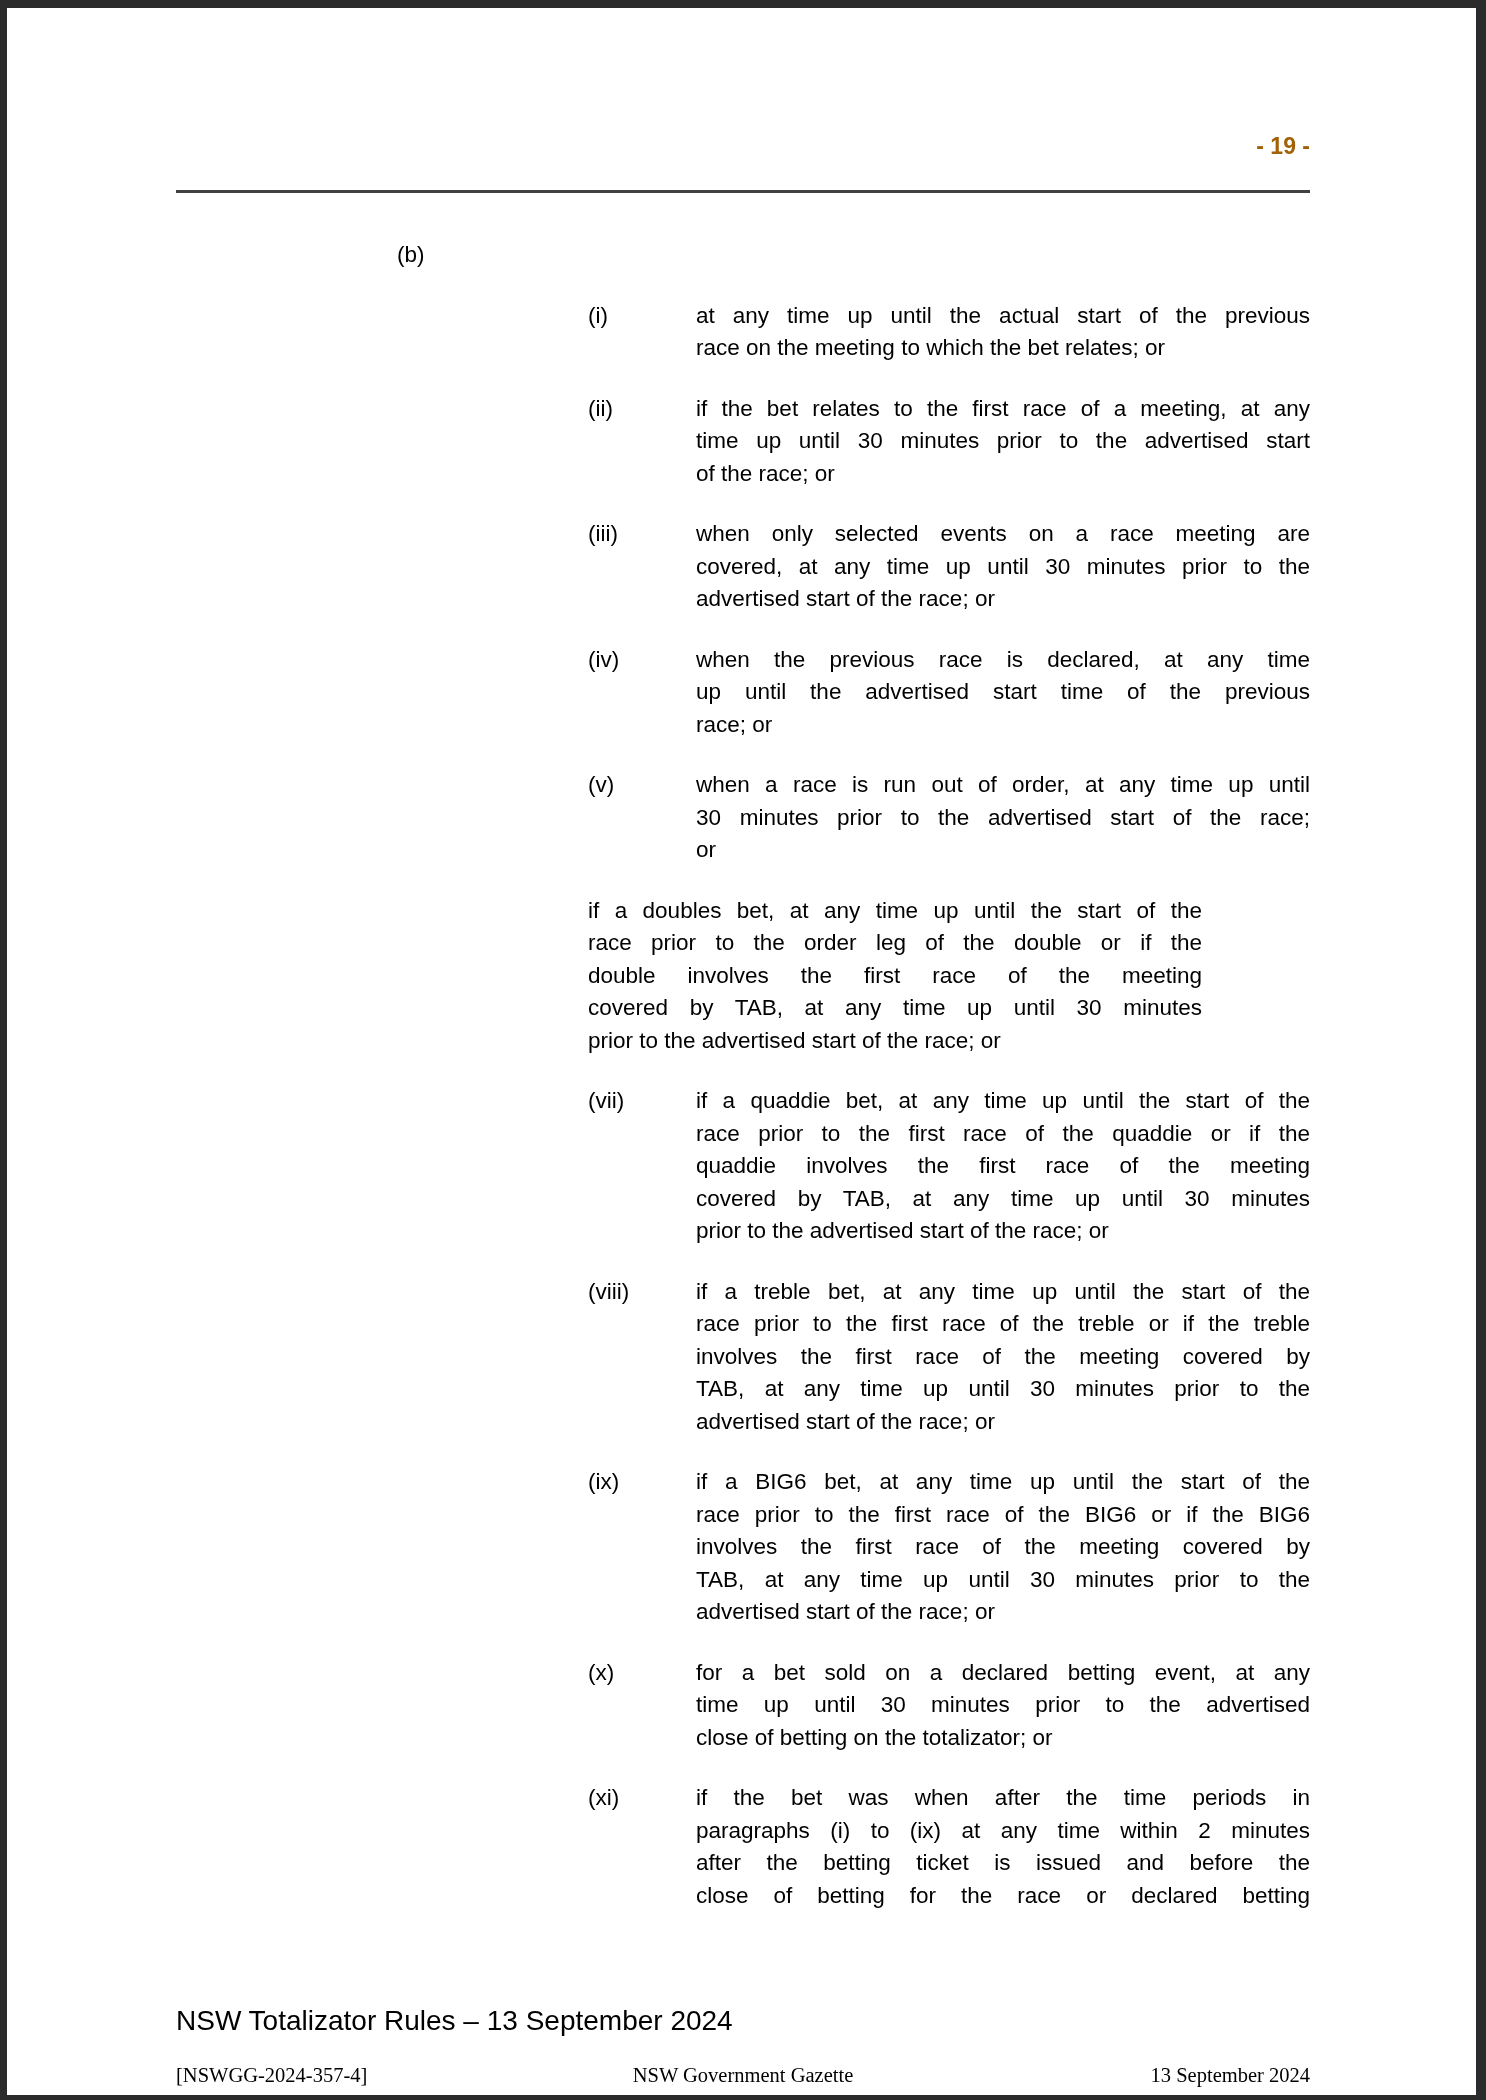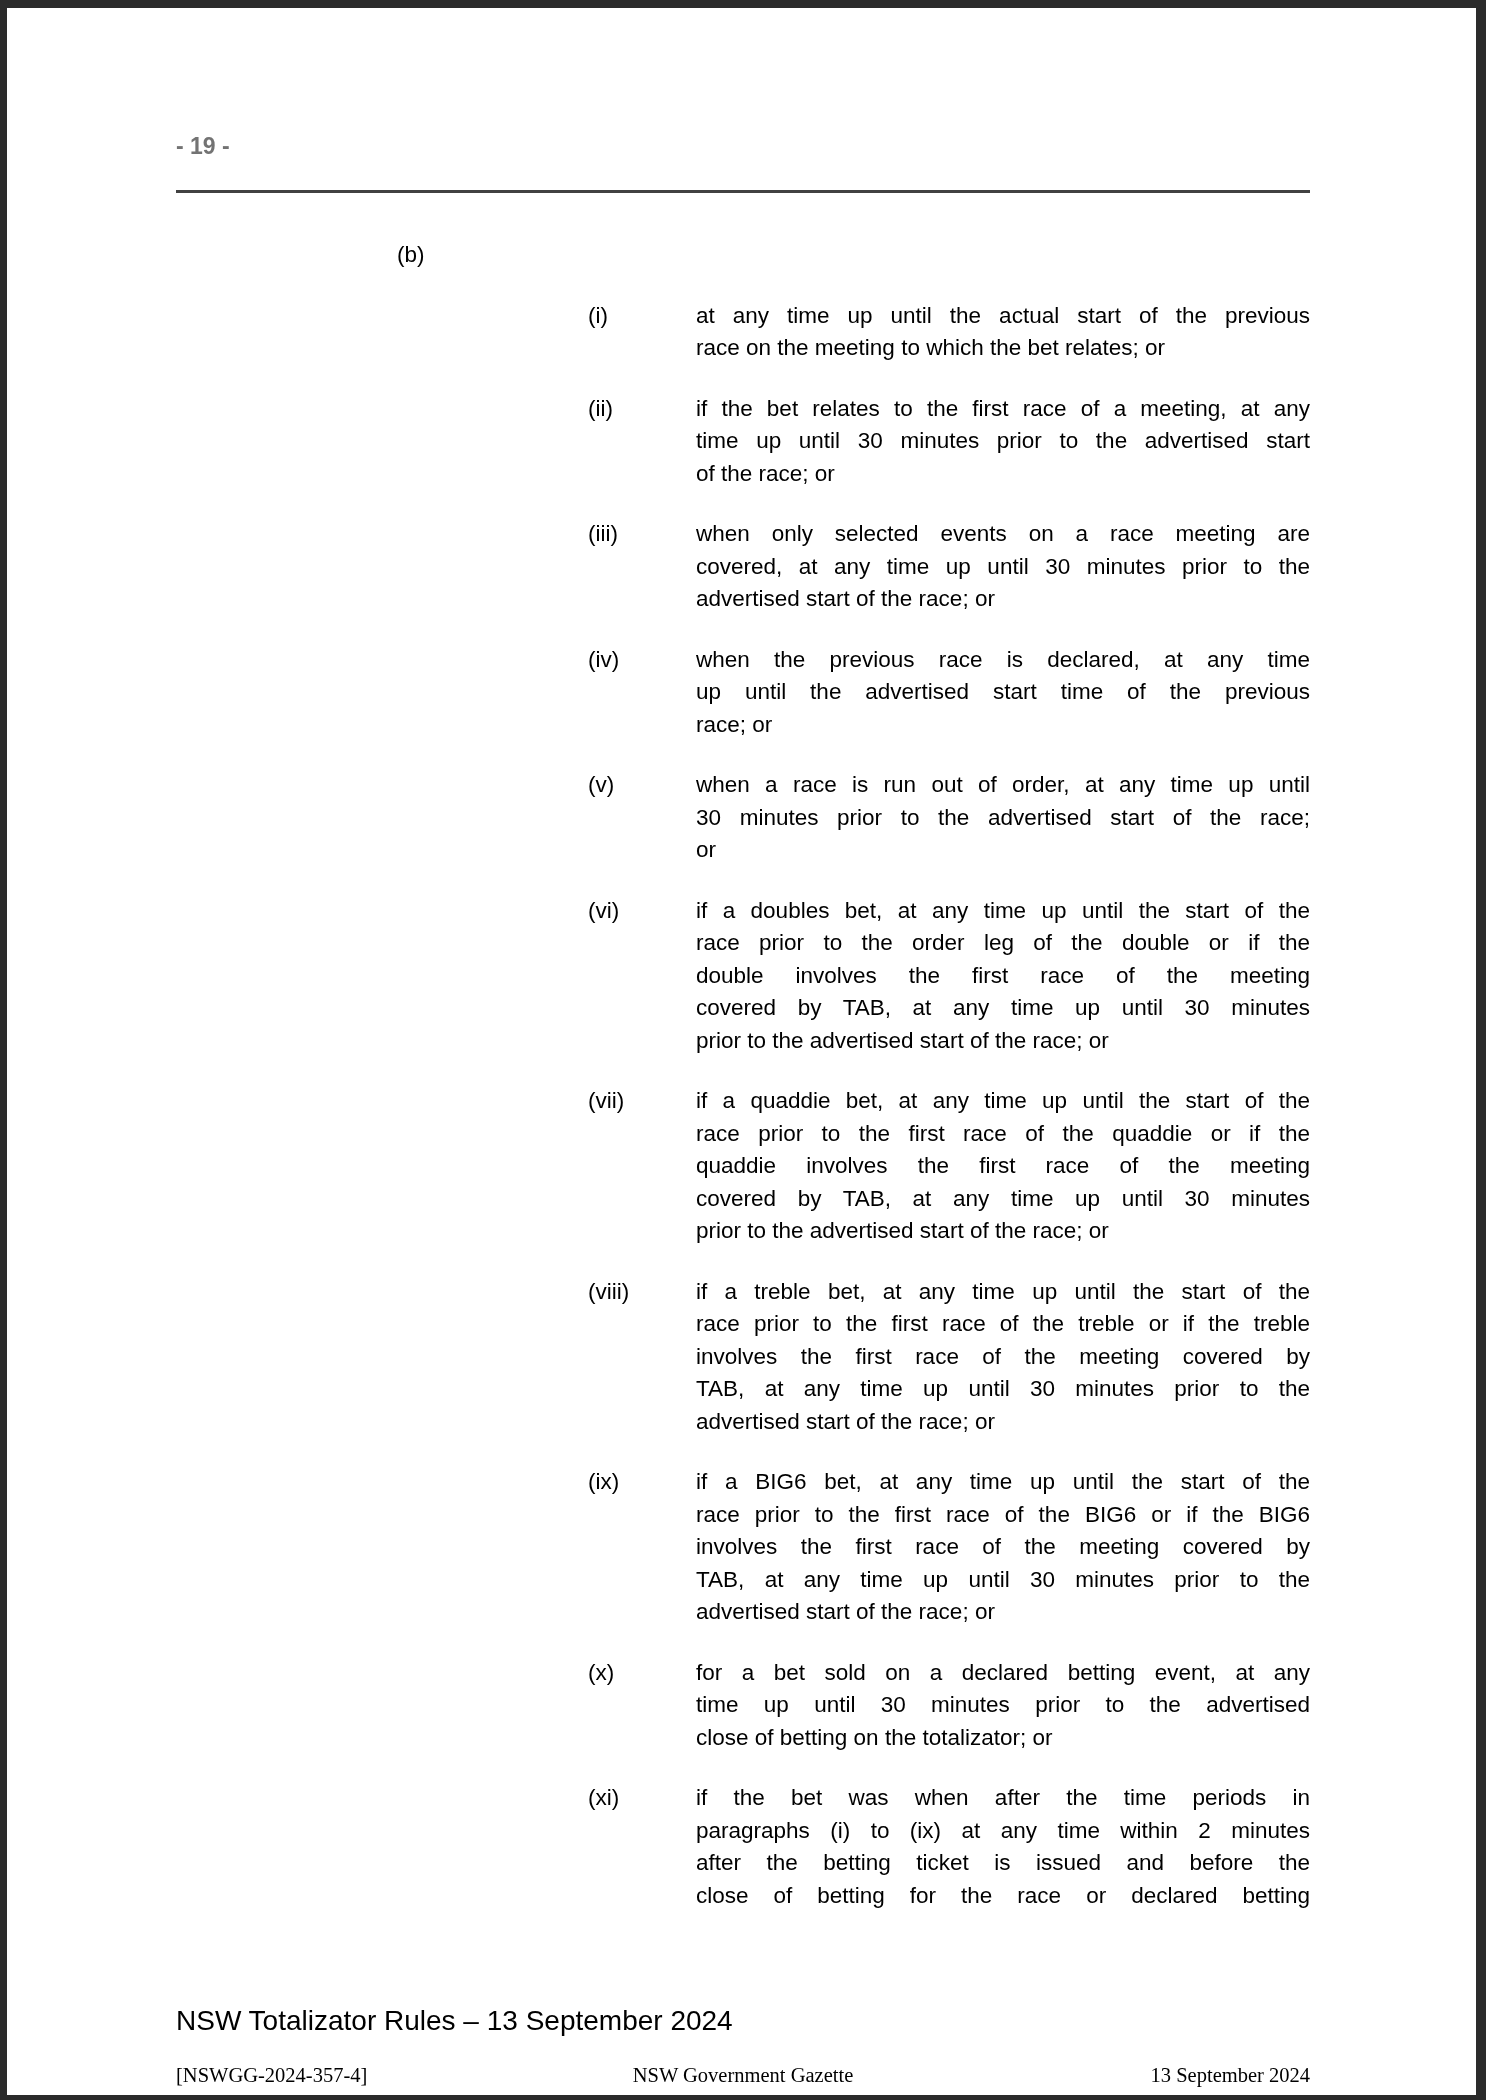--- a/index.html
+++ b/index.html
@@ -15,25 +15,25 @@
     top: 8px; left: 7px; right: 10px; bottom: 5px;
     background: #ffffff;
     overflow: hidden;
   }
   .content {
     margin-left: 169px;
     width: 1134px;
   }
   .page-number {
     padding-top: 122px;
-    text-align: left;
+    text-align: right;
     font-weight: 700;
     font-size: 23px;
     line-height: 33px;
-    color: #737373;
+    color: #a16207;
   }
   .head-rule {
     margin-top: 27px;
     height: 3px;
     background: #414141;
   }
   .clause-row {
     display: flex;
     padding-left: 221px;
     margin-top: 46px;
@@ -133,21 +133,20 @@
     <div class="item-row">
       <div class="i-label">(v)</div>
       <div class="i-text">
           <div class="tline">when a race is run out of order, at any time up until</div>
           <div class="tline">30 minutes prior to the advertised start of the race;</div>
           <div class="tline tlast">or</div>
         </div>
     </div>
 
     <div class="item-row">
-      <div class="i-label">(vi)</div>
       <div class="i-text">
           <div class="tline">if a doubles bet, at any time up until the start of the</div>
           <div class="tline">race prior to the order leg of the double or if the</div>
           <div class="tline">double involves the first race of the meeting</div>
           <div class="tline">covered by TAB, at any time up until 30 minutes</div>
           <div class="tline tlast">prior to the advertised start of the race; or</div>
         </div>
     </div>
 
     <div class="item-row">

